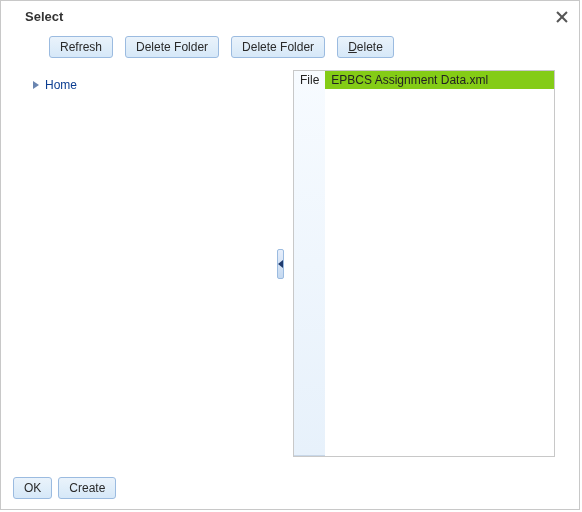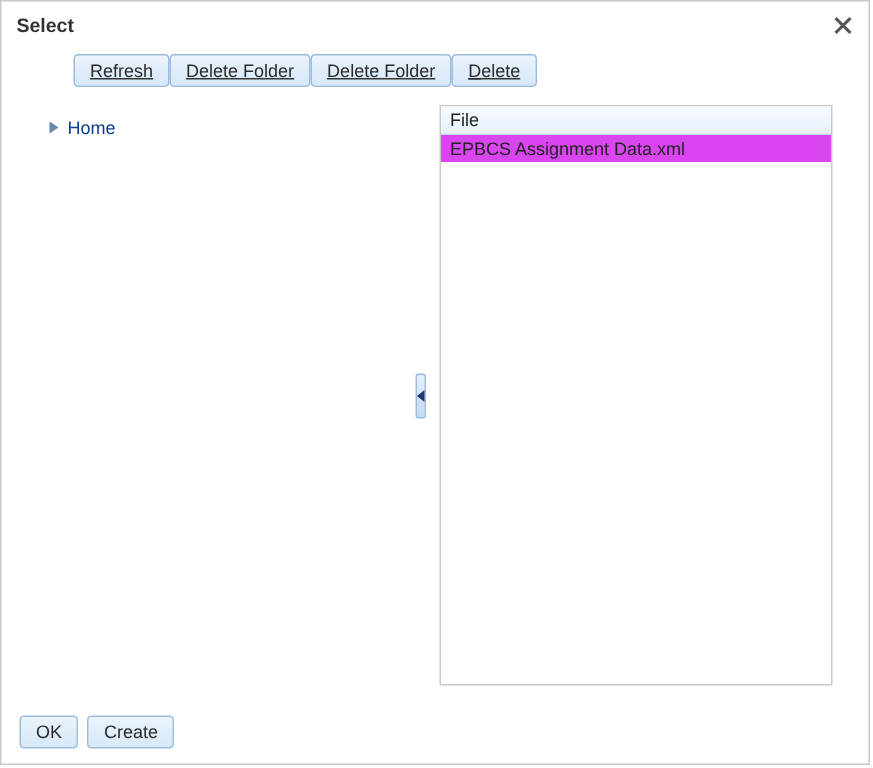--- a/index.html
+++ b/index.html
@@ -17,21 +17,21 @@
       height: 510px;
       width: 580px;
       display: flex;
       flex-direction: column;
       background: #fff;
     }
     .titlebar {
       display: flex;
       align-items: center;
       justify-content: space-between;
-      padding: 8px 10px 6px 10px;
+      padding: 8px 10px 6px 24px;
     }
     .title {
       font-weight: bold;
       font-size: 13px;
       color: #333;
     }
     .close-icon {
       width: 14px;
       height: 14px;
       position: relative;
@@ -44,22 +44,22 @@
       top: 0;
       width: 2px;
       height: 14px;
       background: #555;
     }
     .close-icon::before { transform: rotate(45deg); }
     .close-icon::after  { transform: rotate(-45deg); }
 
     .toolbar {
       display: flex;
+      gap: 12px;
       padding: 6px 12px 12px 48px;
-      text-decoration: underline;
     }
     .btn {
       border: 1px solid #9bbbe0;
       background: linear-gradient(#eaf3fb, #d6e8f8);
       color: #2a2a2a;
       font-size: 12px;
       padding: 3px 10px;
       border-radius: 3px;
       cursor: pointer;
       font-family: inherit;
@@ -120,21 +120,21 @@
       border-top: 4px solid transparent;
       border-bottom: 4px solid transparent;
       border-right: 5px solid #1f3b6e;
     }
 
     .file-panel {
       flex: 1;
       margin-left: 8px;
       border: 1px solid #c8c8c8;
       display: flex;
-      flex-direction: column;
+      flex-direction: row;
       margin-bottom: 12px;
       background: #fff;
     }
     .file-header {
       background: linear-gradient(#f7fbff, #e7f1fb);
       border-bottom: 1px solid #c8d7e8;
       padding: 2px 6px;
       font-size: 12px;
       color: #222;
     }
@@ -142,21 +142,21 @@
       flex: 1;
       overflow: auto;
     }
     .file-row {
       padding: 2px 6px;
       font-size: 12px;
       color: #222;
       cursor: pointer;
     }
     .file-row.selected {
-      background: #d946ef;
+      background: #84cc16;
     }
 
     .footer {
       display: flex;
       gap: 6px;
       padding: 8px 12px 10px;
     }
   </style>
 </head>
 <body>

